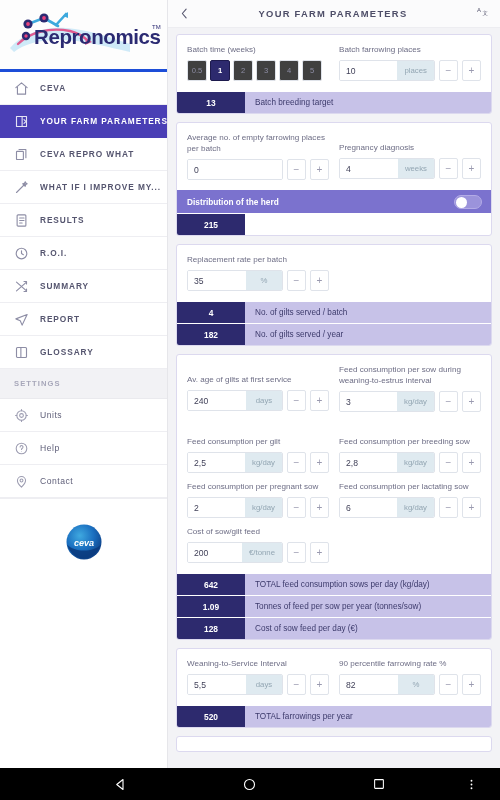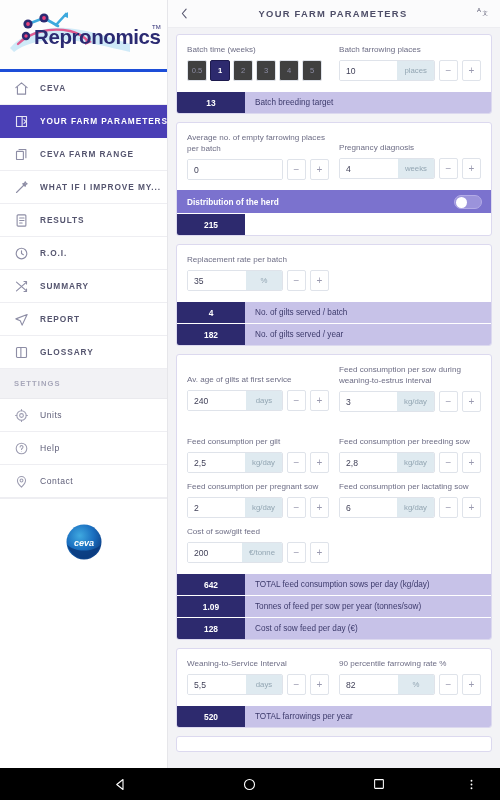--- a/index.html
+++ b/index.html
@@ -208,21 +208,21 @@
       <span class="nav-label">YOUR FARM PARAMETERS</span>
     </div>
 
     <div class="nav-item">
       <span class="nav-ico">
         <svg viewBox="0 0 24 24" fill="none" stroke="#7a7a96" stroke-width="1.8" stroke-linecap="round" stroke-linejoin="round">
             <rect x="4" y="7" width="11" height="13" rx="1"></rect>
             <path d="M8 4h11v13"></path>
           </svg>
       </span>
-      <span class="nav-label">CEVA FARM RANGE</span>
+      <span class="nav-label">CEVA REPRO WHAT</span>
     </div>
 
     <div class="nav-item">
       <span class="nav-ico">
         <svg viewBox="0 0 24 24" fill="none" stroke="#7a7a96" stroke-width="1.8" stroke-linecap="round" stroke-linejoin="round">
             <path d="M4 20L16 8"></path>
             <path d="M14 6l4 4"></path>
             <path d="M18 3l1 2 2 1-2 1-1 2-1-2-2-1 2-1z"></path>
           </svg>
       </span>

